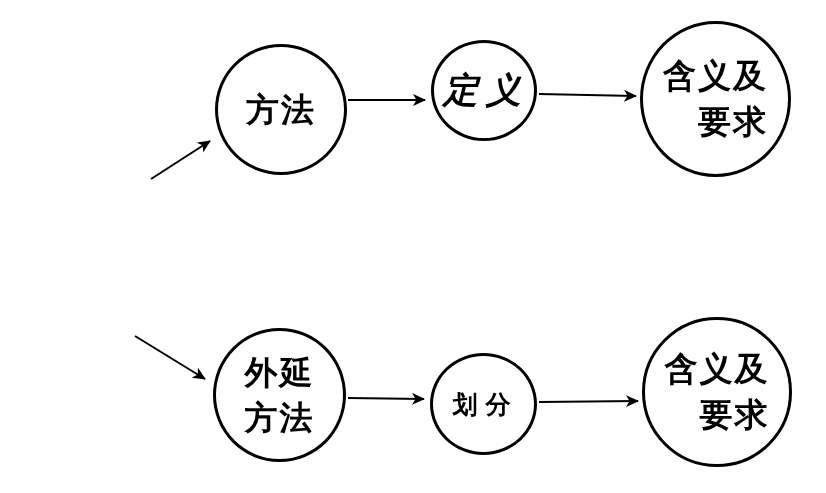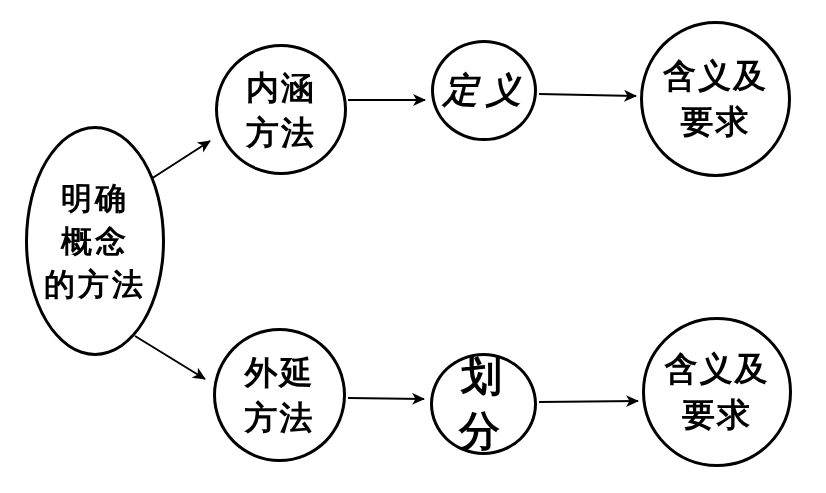--- a/index.html
+++ b/index.html
@@ -23,21 +23,21 @@
     border: 3px solid #000000;
     border-radius: 50%;
     background: #ffffff;
     display: flex;
     align-items: center;
     justify-content: center;
     font-weight: 700;
     color: #000000;
   }
   .lines { text-align: center; }
-  .lines.left-align { text-align: center; }
+  .lines.left-align { text-align: right; }
   #node-root {
     left: 25px; top: 126px; width: 140px; height: 230px;
     font-size: 31px; line-height: 43px; letter-spacing: 3px;
   }
   #node-neihan {
     left: 215px; top: 44px; width: 132px; height: 131px;
     font-size: 33px; line-height: 45px; letter-spacing: 2px;
   }
   #node-dingyi {
     left: 431px; top: 40px; width: 106px; height: 101px;
@@ -46,21 +46,21 @@
   #node-hanyi-top {
     left: 640px; top: 21px; width: 151px; height: 156px;
     font-size: 33px; line-height: 46px; letter-spacing: 2px;
   }
   #node-waiyan {
     left: 213px; top: 328px; width: 133px; height: 134px;
     font-size: 33px; line-height: 45px; letter-spacing: 2px; justify-content: center;
   }
   #node-huafen {
     left: 430px; top: 353px; width: 107px; height: 102px;
-    font-size: 41px; letter-spacing: 8px; text-indent: 4px;
+    font-size: 25px; letter-spacing: 8px; text-indent: 4px;
   }
   #node-hanyi-bottom {
     left: 642px; top: 317px; width: 150px; height: 150px;
     font-size: 33px; line-height: 46px; letter-spacing: 2px;
   }
   .edge { stroke: #000000; stroke-width: 2; }
 </style>
 </head>
 <body>
 
@@ -73,31 +73,23 @@
       </marker>
     </defs>
     <line class="edge" x1="151" y1="179" x2="210" y2="141" marker-end="url(#ah)"></line>
     <line class="edge" x1="348" y1="100" x2="425" y2="100" marker-end="url(#ah)"></line>
     <line class="edge" x1="539" y1="94" x2="636" y2="96" marker-end="url(#ah)"></line>
     <line class="edge" x1="135" y1="336" x2="205" y2="379" marker-end="url(#ah)"></line>
     <line class="edge" x1="348" y1="398" x2="424" y2="399" marker-end="url(#ah)"></line>
     <line class="edge" x1="539" y1="402" x2="638" y2="401" marker-end="url(#ah)"></line>
   </svg>
 
-  <div class="node" id="node-root">
-    <div class="lines">
-      <div>明确</div>
-      <div>概念</div>
-      <div>的方法</div>
-    </div>
-  </div>
 
   <div class="node" id="node-neihan">
     <div class="lines">
-      <div>内涵</div>
       <div>方法</div>
     </div>
   </div>
 
   <div class="node" id="node-dingyi">
     <div class="lines">定义</div>
   </div>
 
   <div class="node" id="node-hanyi-top">
     <div class="lines left-align">

